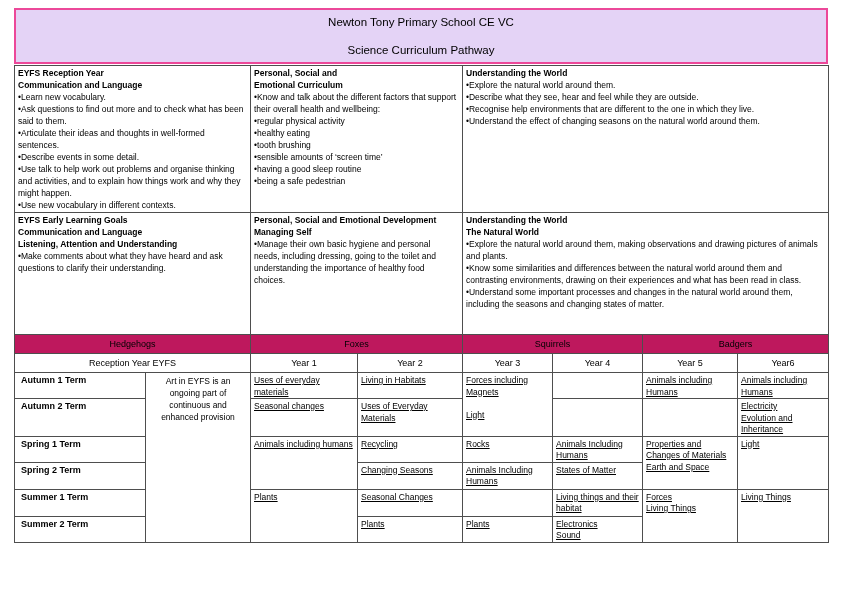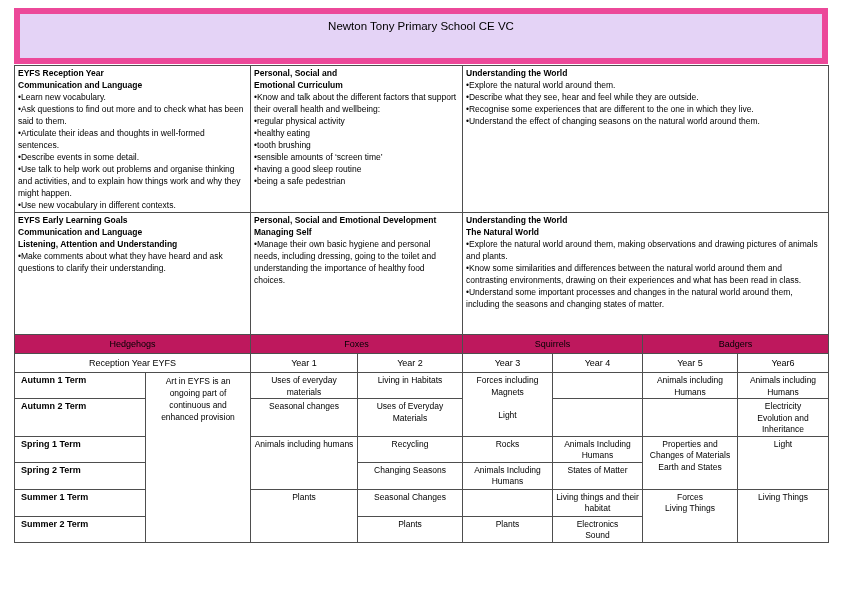--- a/index.html
+++ b/index.html
@@ -9,21 +9,21 @@
     font-family: "Liberation Sans", sans-serif;
     color: #000000;
     position: relative;
     overflow: hidden;
   }
   .page { position: absolute; left: 14px; top: 8px; width: 814px; }
 
   
   .title-box {
     background: #e4d3f6;
-    border: 6px solid #ec4899;
+    border: 2px solid #ec4899;
     height: 56px;
     text-align: center;
     font-size: 11.5px;
     padding-top: 6px;
   }
   .title-box .gap { height: 16px; }
 
   
   table {
     border-collapse: collapse;
@@ -48,22 +48,23 @@
     text-align: center;
     vertical-align: middle;
   }
   .yearhdr-cell { font-size: 9px; text-align: center; vertical-align: middle; }
 
   
   .term-cell { font-weight: bold; font-size: 9px; padding: 2px 2px 2px 6px; }
   .topic-cell {
     font-size: 8.5px;
     line-height: 11.5px;
-    text-align: center;
+    text-align: left;
     padding: 2px 3px 0 3px;
+    text-decoration: underline;
   }
   .topic-cell .gap-line { height: 11.5px; }
   .note-cell {
     font-size: 8.5px;
     line-height: 12px;
     text-align: center;
     padding: 2px 6px 0 6px;
   }
 
   
@@ -79,20 +80,21 @@
   .r-sum2    { height: 26px; }
 </style>
 </head>
 <body>
 
 <div class="page">
 
   <div class="title-box">
     <div>Newton Tony Primary School CE VC</div>
     <div class="gap"></div>
+    <div>Science Curriculum Pathway</div>
   </div>
 
   <table>
     <colgroup>
       <col style="width:131px">
         <col style="width:105px">
       <col style="width:107px">
         <col style="width:105px">
       <col style="width:90px">
         <col style="width:90px">
@@ -120,21 +122,21 @@
           <div>•healthy eating</div>
           <div>•tooth brushing</div>
           <div>•sensible amounts of ‘screen time’</div>
           <div>•having a good sleep routine</div>
           <div>•being a safe pedestrian</div>
         </td>
         <td class="eyfs-cell" colspan="4">
           <div class="hd">Understanding the World</div>
           <div>•Explore the natural world around them.</div>
           <div>•Describe what they see, hear and feel while they are outside.</div>
-          <div>•Recognise some experiences that are different to the one in which they live.</div>
+          <div>•Recognise help environments that are different to the one in which they live.</div>
           <div>•Understand the effect of changing seasons on the natural world around them.</div>
         </td>
       </tr>
 
       <tr class="r-eyfs2">
         <td class="eyfs-cell" colspan="2">
           <div class="hd">EYFS Early Learning Goals</div>
           <div class="hd">Communication and Language</div>
           <div class="hd">Listening, Attention and Understanding</div>
           <div>•Make comments about what they have heard and ask questions to clarify their understanding.</div>
@@ -198,21 +200,21 @@
       </tr>
 
       <tr class="r-spr1">
         <td class="term-cell">Spring 1 Term</td>
         <td class="topic-cell" rowspan="2">Animals including humans</td>
         <td class="topic-cell">Recycling</td>
         <td class="topic-cell">Rocks</td>
         <td class="topic-cell">Animals Including Humans</td>
         <td class="topic-cell" rowspan="2">
           <div>Properties and Changes of Materials</div>
-          <div>Earth and States</div>
+          <div>Earth and Space</div>
         </td>
         <td class="topic-cell" rowspan="2">Light</td>
       </tr>
 
       <tr class="r-spr2">
         <td class="term-cell">Spring 2 Term</td>
         <td class="topic-cell">Changing Seasons</td>
         <td class="topic-cell">Animals Including Humans</td>
         <td class="topic-cell">States of Matter</td>
       </tr>

